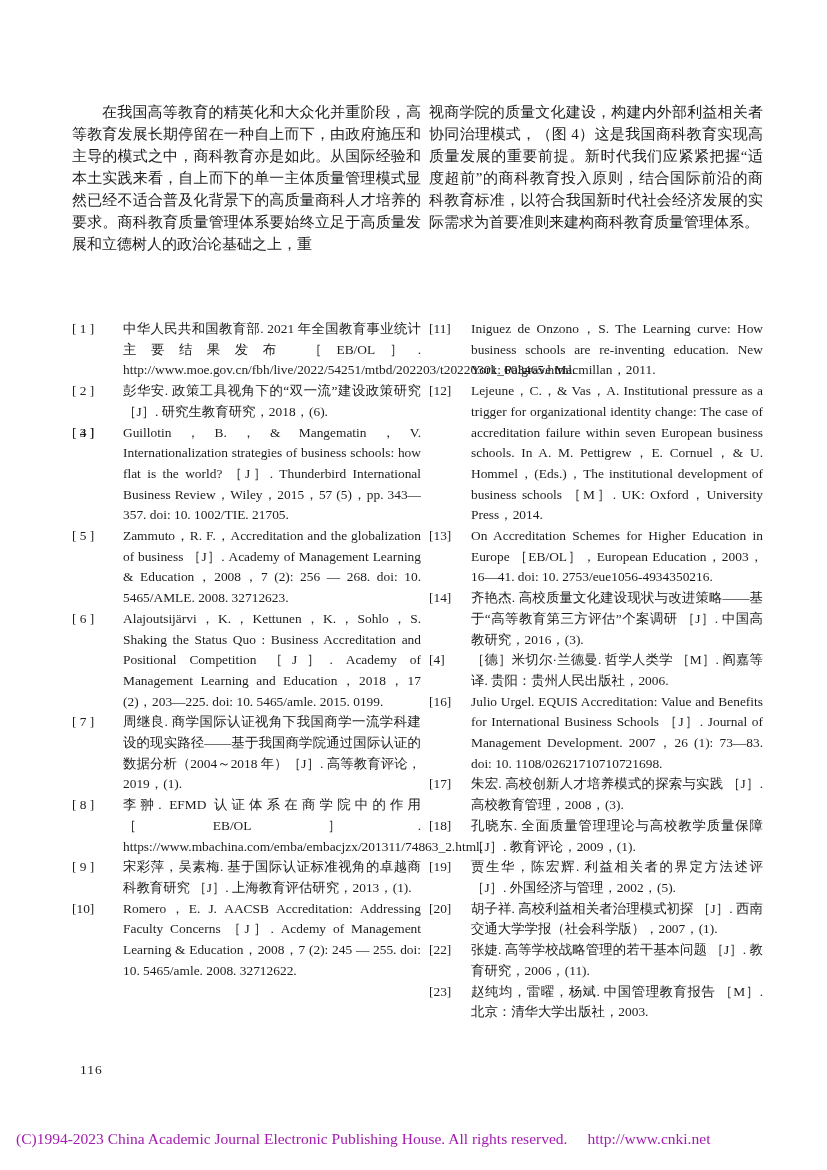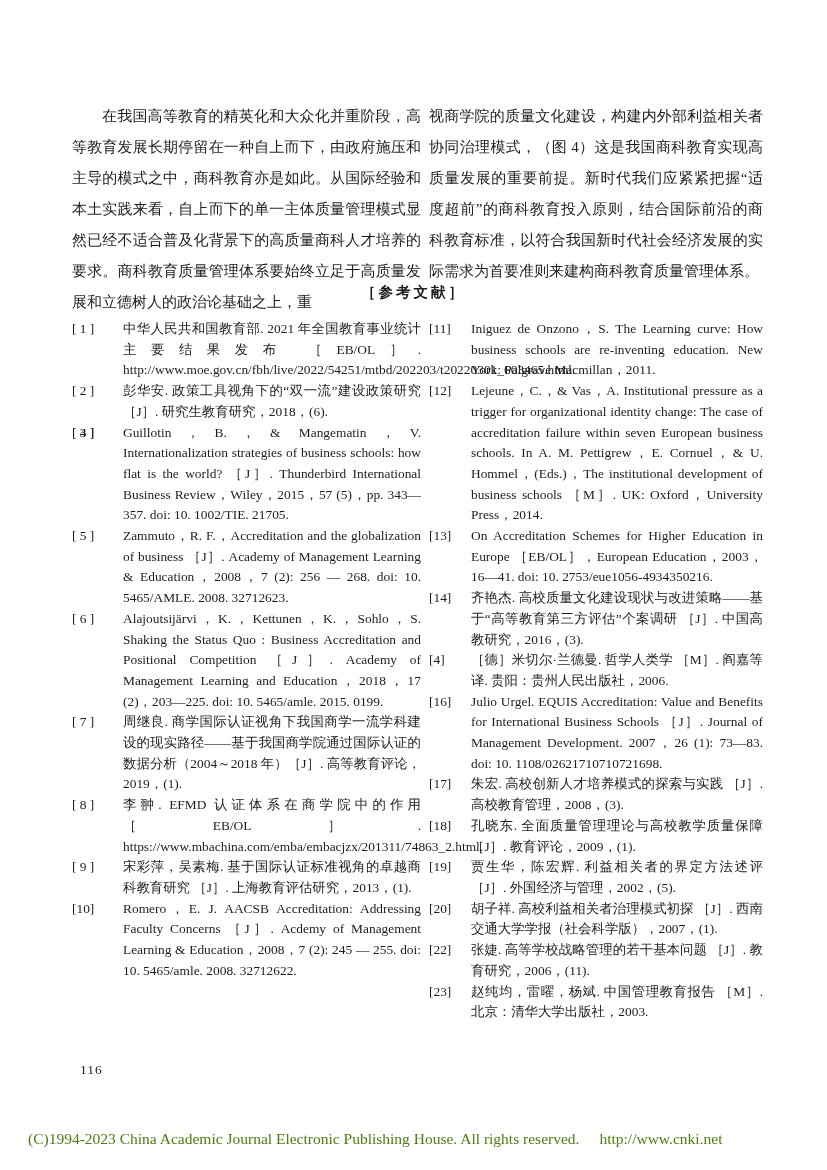--- a/index.html
+++ b/index.html
@@ -8,21 +8,21 @@
     width:827px; height:1170px;
     margin:0 auto;
     background:#ffffff;
     overflow:hidden;
     font-family:"Liberation Serif","DejaVu Serif",serif;
     color:#1c1c1c;
   }
   .para {
     position:absolute; top:101px;
     text-align:justify;
-    font-size:15px; line-height:31px;
+    font-size:15px; line-height:22px;
   }
   .para-left  { left:72px;  width:349px; }
   .para-left p { text-indent:2em; margin:0; }
   .para-right { left:429px; width:334px; }
   .para-right p { margin:0; }
   .ref-heading {
     position:absolute; top:283px; left:0; width:827px;
     margin:0; text-align:center;
     font-size:14.5px; font-weight:bold; letter-spacing:3px;
   }
@@ -33,39 +33,38 @@
   .refs-left  { left:72px;  width:349px; }
   .refs-right { left:429px; width:334px; }
   .ref { position:relative; padding-left:51px; text-align:justify; }
   .refs-right .ref { padding-left:42px; }
   .ref-label { position:absolute; left:0; top:0; white-space:pre; }
   .page-number {
     position:absolute; left:80px; top:1062px;
     font-size:13.5px; letter-spacing:1px;
   }
   .footer {
-    position:absolute; left:28px; top:1130px; width:780px;
-    font-size:15.5px; color:#4d7c0f; white-space:nowrap;
+    position:absolute; left:16px; top:1130px; width:780px;
+    font-size:15.5px; color:#a21caf; white-space:nowrap;
   }
   .footer-url { margin-left:20px; }
 </style>
 </head>
 <body>
 
 <div class="page">
 
   <div class="para para-left">
     <p>在我国高等教育的精英化和大众化并重阶段，高等教育发展长期停留在一种自上而下，由政府施压和主导的模式之中，商科教育亦是如此。从国际经验和本土实践来看，自上而下的单一主体质量管理模式显然已经不适合普及化背景下的高质量商科人才培养的要求。商科教育质量管理体系要始终立足于高质量发展和立德树人的政治论基础之上，重</p>
   </div>
 
   <div class="para para-right">
     <p>视商学院的质量文化建设，构建内外部利益相关者协同治理模式，（图 4）这是我国商科教育实现高质量发展的重要前提。新时代我们应紧紧把握“适度超前”的商科教育投入原则，结合国际前沿的商科教育标准，以符合我国新时代社会经济发展的实际需求为首要准则来建构商科教育质量管理体系。</p>
   </div>
 
-  <h3 class="ref-heading">［参考文献］</h3>
 
   <div class="refs refs-left">
 
       <div class="ref">
         <span class="ref-label">[ 1 ]</span>
         <span class="ref-text">中华人民共和国教育部. 2021 年全国教育事业统计主要结果发布 ［EB/OL］. http://www.moe.gov.cn/fbh/live/2022/54251/mtbd/202203/t20220301_603465.html.</span>
       </div>
 
       <div class="ref">
         <span class="ref-label">[ 2 ]</span>

